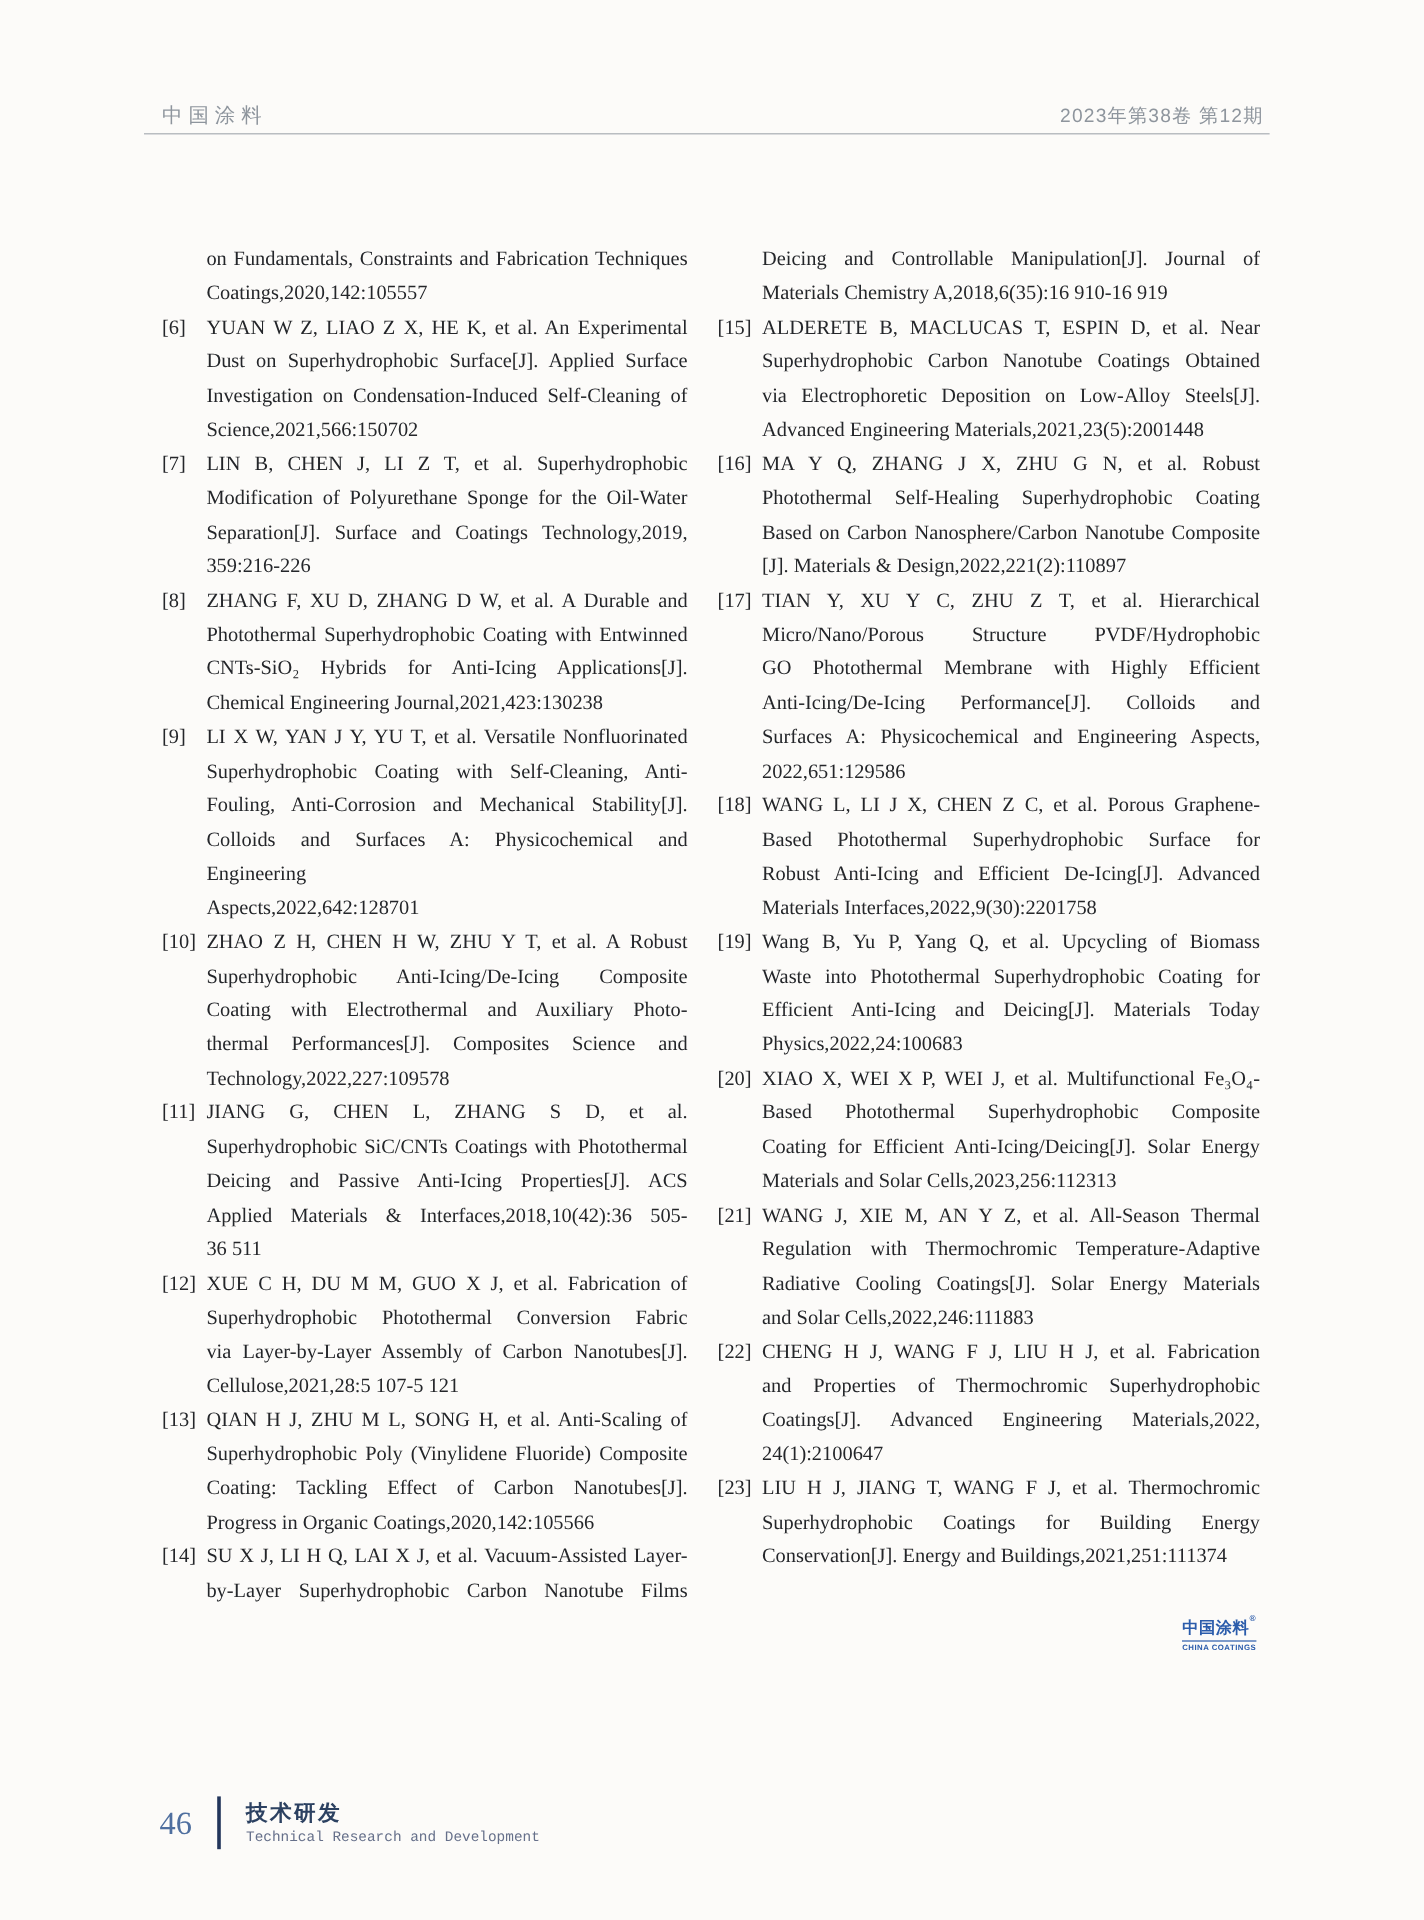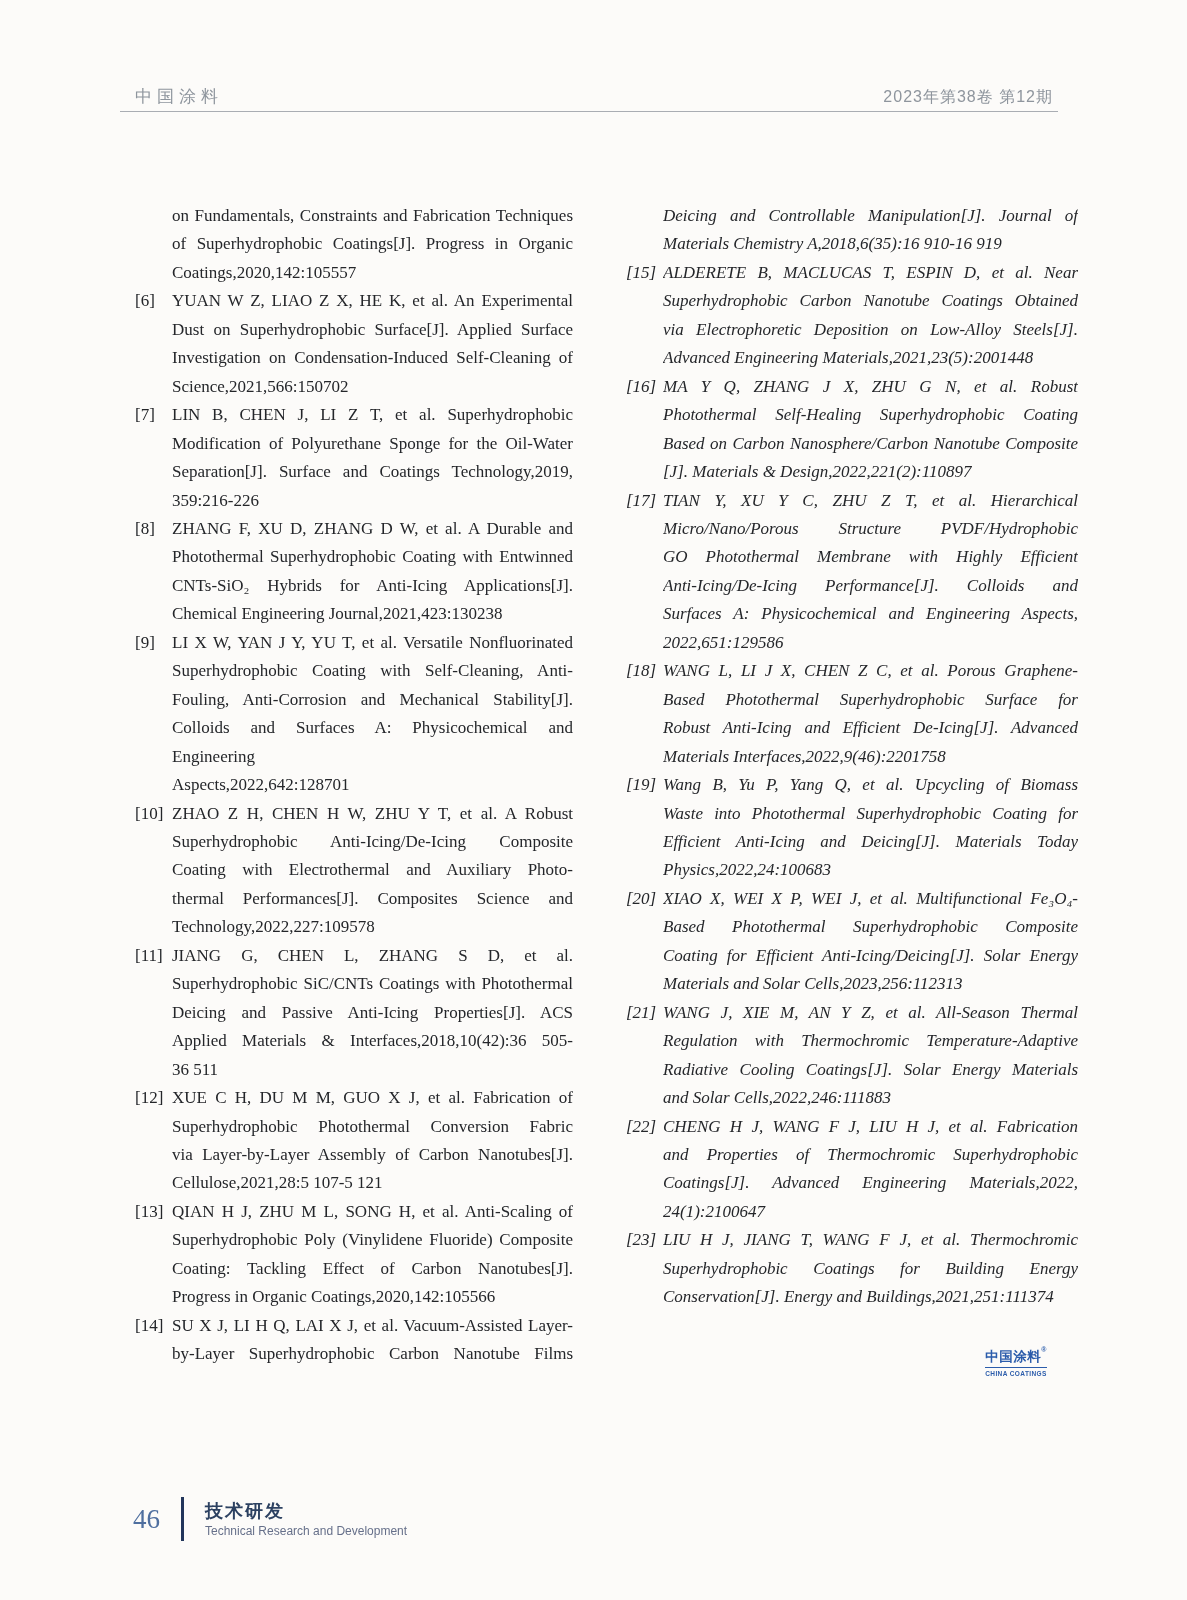--- a/index.html
+++ b/index.html
@@ -28,21 +28,21 @@
     background: #a9adb3;
   }
 
   
   .col {
     position: absolute; top: 202px;
     color: #24262a;
     font-size: 17px; line-height: 28.45px;
   }
   #col-left  { left: 135px; width: 438px; }
-  #col-right { left: 626px; width: 452px; font-style: italic; }
+  #col-right { left: 598px; width: 452px; }
 
   .ref { position: relative; padding-left: 37px; }
   .ref-num {
     position: absolute; left: 0; top: 0;
     text-align: center;
   }
   .ref-line { text-align: justify; text-align-last: justify; overflow: hidden; }
   .ref-line.last { text-align: justify; text-align-last: left; }
 
   
@@ -64,38 +64,37 @@
     font-family: "Liberation Serif", "DejaVu Serif", serif;
   }
   .foot-bar { width: 3px; height: 44px; background: #22355b; margin-right: 9px; }
   .foot-text { display: flex; flex-direction: column; }
   .foot-cn {
     font-size: 18px; font-weight: bold; color: #2c4161; letter-spacing: 2px;
     font-family: "Liberation Sans", "DejaVu Sans", sans-serif; line-height: 1.2;
   }
   .foot-en {
     font-size: 12px; color: #66708a; margin-top: 3px;
-    font-family: Liberation Sans, sans-serif; line-height: 1;
+    font-family: Liberation Mono, monospace; line-height: 1;
   }
 </style>
 </head>
 <body>
 
 <div class="page">
 
   <div class="hdr-journal">中国涂料</div>
   <div class="hdr-issue">2023年第38卷  第12期</div>
   <div class="hdr-rule"></div>
 
   <div class="col" id="col-left">
       <div class="ref">
         <span class="ref-num"></span>
         <div class="ref-lines">
           <div class="ref-line">on Fundamentals, Constraints and Fabrication Techniques</div>
-          <div class="ref-line">of Superhydrophobic Coatings[J]. Progress in Organic</div>
           <div class="ref-line last">Coatings,2020,142:105557</div>
         </div>
       </div>
       <div class="ref">
         <span class="ref-num">[6]</span>
         <div class="ref-lines">
           <div class="ref-line">YUAN W Z, LIAO Z X, HE K, et al. An Experimental</div>
           <div class="ref-line">Dust on Superhydrophobic Surface[J]. Applied Surface</div>
           <div class="ref-line">Investigation on Condensation-Induced Self-Cleaning of</div>
           <div class="ref-line last">Science,2021,566:150702</div>
@@ -211,21 +210,21 @@
           <div class="ref-line">Surfaces A: Physicochemical and Engineering Aspects,</div>
           <div class="ref-line last">2022,651:129586</div>
         </div>
       </div>
       <div class="ref">
         <span class="ref-num">[18]</span>
         <div class="ref-lines">
           <div class="ref-line">WANG L, LI J X, CHEN Z C, et al. Porous Graphene-</div>
           <div class="ref-line">Based Photothermal Superhydrophobic Surface for</div>
           <div class="ref-line">Robust Anti-Icing and Efficient De-Icing[J]. Advanced</div>
-          <div class="ref-line last">Materials Interfaces,2022,9(46):2201758</div>
+          <div class="ref-line last">Materials Interfaces,2022,9(30):2201758</div>
         </div>
       </div>
       <div class="ref">
         <span class="ref-num">[19]</span>
         <div class="ref-lines">
           <div class="ref-line">Wang B, Yu P, Yang Q, et al. Upcycling of Biomass</div>
           <div class="ref-line">Waste into Photothermal Superhydrophobic Coating for</div>
           <div class="ref-line">Efficient Anti-Icing and Deicing[J]. Materials Today</div>
           <div class="ref-line last">Physics,2022,24:100683</div>
         </div>

